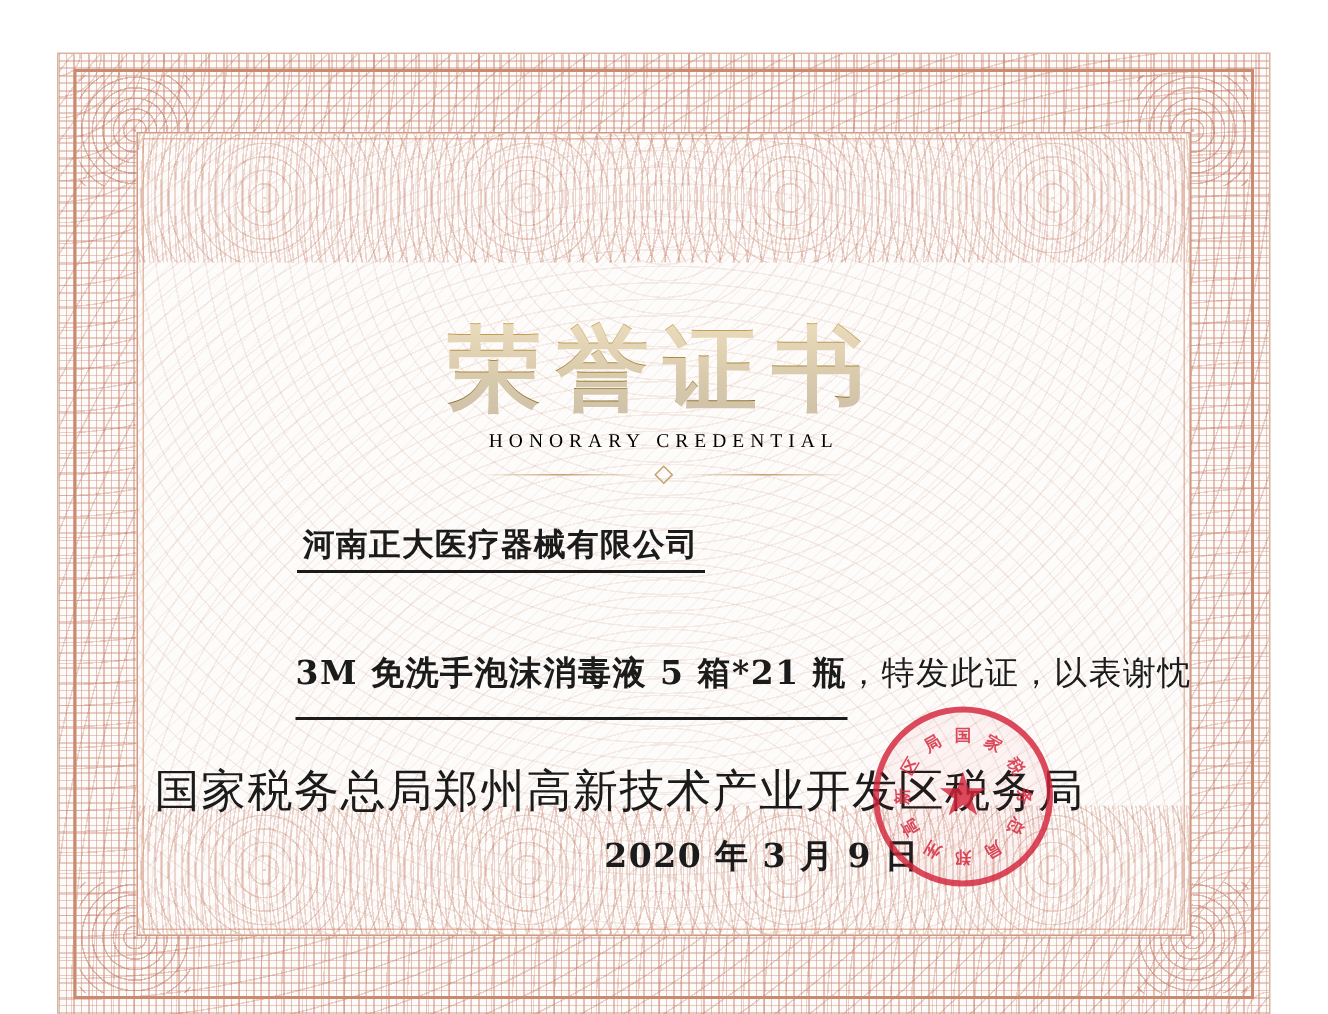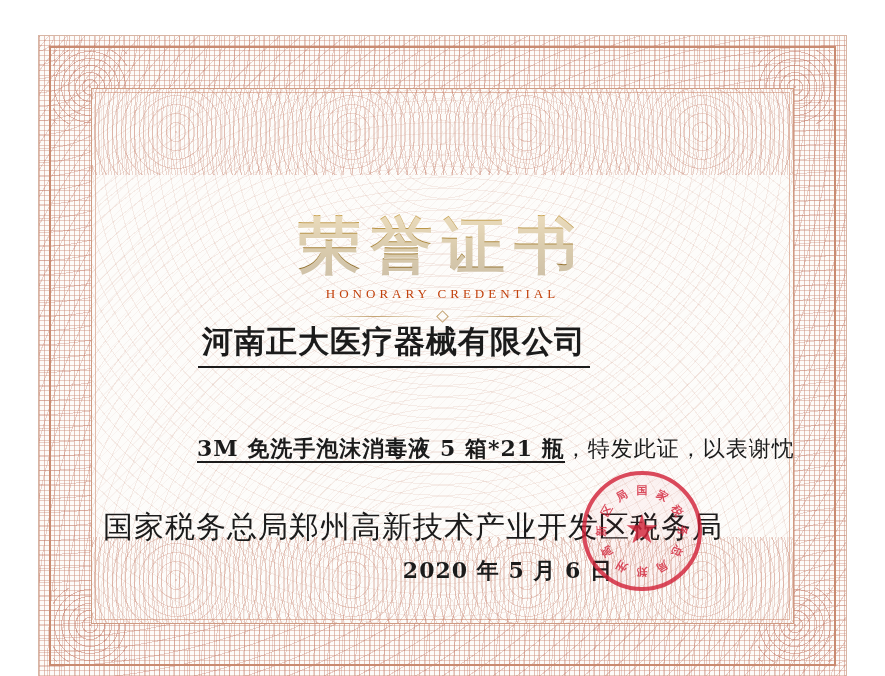--- a/index.html
+++ b/index.html
@@ -157,21 +157,21 @@
 
   .subtitle {
     position: absolute;
     top: 197px;
     left: 0;
     right: 0;
     text-align: center;
     font-family: "Liberation Serif", serif;
     font-size: 13px;
     letter-spacing: 4px;
-    color: #c2410c;
+    color: #000000;
   }
 
   .divider {
     position: absolute;
     top: 222px;
     left: 50%;
     transform: translateX(-50%);
     width: 250px;
     height: 10px;
     display: flex;
@@ -186,24 +186,24 @@
   .divider .diamond {
     width: 7px;
     height: 7px;
     margin: 0 6px;
     transform: rotate(45deg);
     border: 1px solid #c3a271;
   }
 
   .recipient {
     position: absolute;
-    top: 232px;
+    top: 260px;
     left: 106px;
     font-family: "DejaVu Serif", serif;
-    font-size: 31px;
+    font-size: 21px;
     font-weight: bold;
     color: #1b1b1b;
     border-bottom: 2px solid #1b1b1b;
     padding: 0 4px 3px 4px;
     letter-spacing: 1px;
   }
 
   .body-line-1 {
     position: absolute;
     top: 300px;
@@ -222,21 +222,21 @@
     right: 80px;
     font-family: "DejaVu Serif", serif;
     font-size: 22px;
     color: #1b1b1b;
     letter-spacing: 1px;
     white-space: nowrap;
   }
   .body-line-2 .donation {
     border-bottom: 2px solid #1b1b1b;
     font-weight: bold;
-    padding-bottom: 0;
+    padding-bottom: 16px;
   }
 
   .issuer {
     position: absolute;
     top: 418px;
     right: 70px;
     font-family: "DejaVu Serif", serif;
     font-size: 30px;
     color: #1b1b1b;
     letter-spacing: 1px;
@@ -328,21 +328,21 @@
 
       <div class="recipient">河南正大医疗器械有限公司</div>
 
 
       <div class="body-line-2">
         <span class="donation">3M 免洗手泡沫消毒液 5 箱*21 瓶</span><span>，特发此证，以表谢忱！</span>
       </div>
 
       <div class="issuer">国家税务总局郑州高新技术产业开发区税务局</div>
 
-      <div class="date">2020 年 5 月 6 日</div>
+      <div class="date">2020 年 3 月 9 日</div>
 
       <div class="seal">
         <div class="seal-text" id="seal-ring">
             <span class="seal-ch" style="transform: translate(2.44929e-15px, -40px) rotate(0deg);">国</span>
             <span class="seal-ch" style="transform: translate(20px, -34.641px) rotate(30deg);">家</span>
             <span class="seal-ch" style="transform: translate(34.641px, -20px) rotate(60deg);">税</span>
             <span class="seal-ch" style="transform: translate(40px, 0px) rotate(90deg);">务</span>
             <span class="seal-ch" style="transform: translate(34.641px, 20px) rotate(120deg);">总</span>
             <span class="seal-ch" style="transform: translate(20px, 34.641px) rotate(150deg);">局</span>
             <span class="seal-ch" style="transform: translate(2.44929e-15px, 40px) rotate(180deg);">郑</span>

